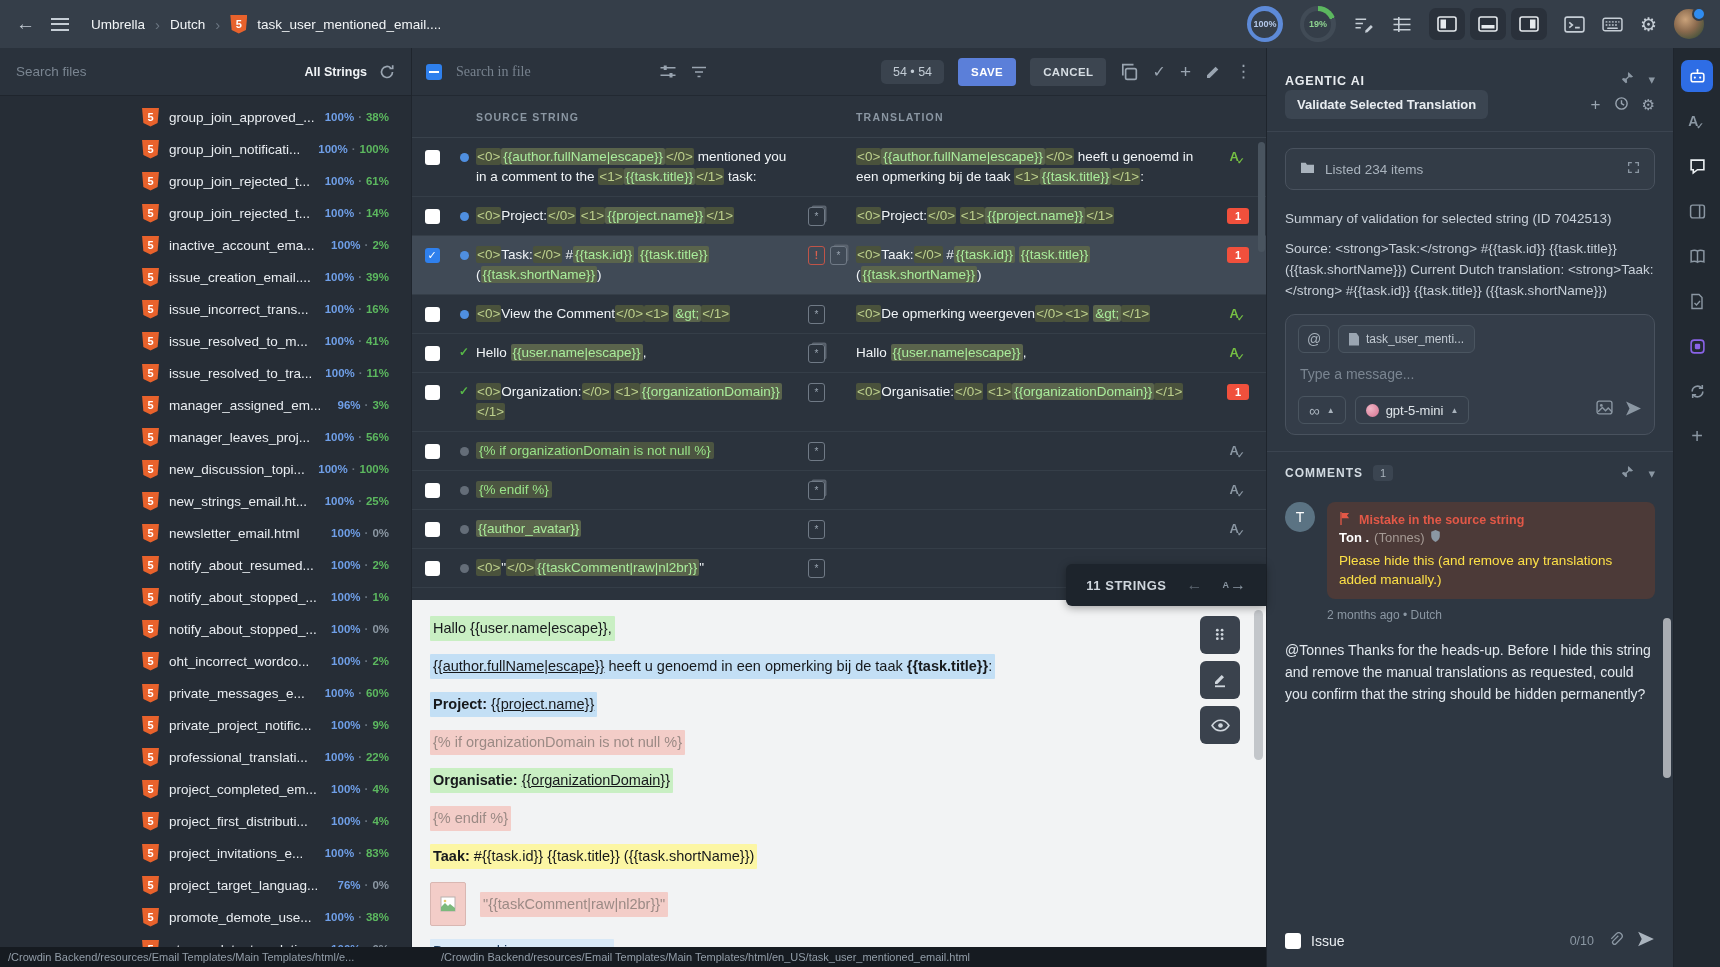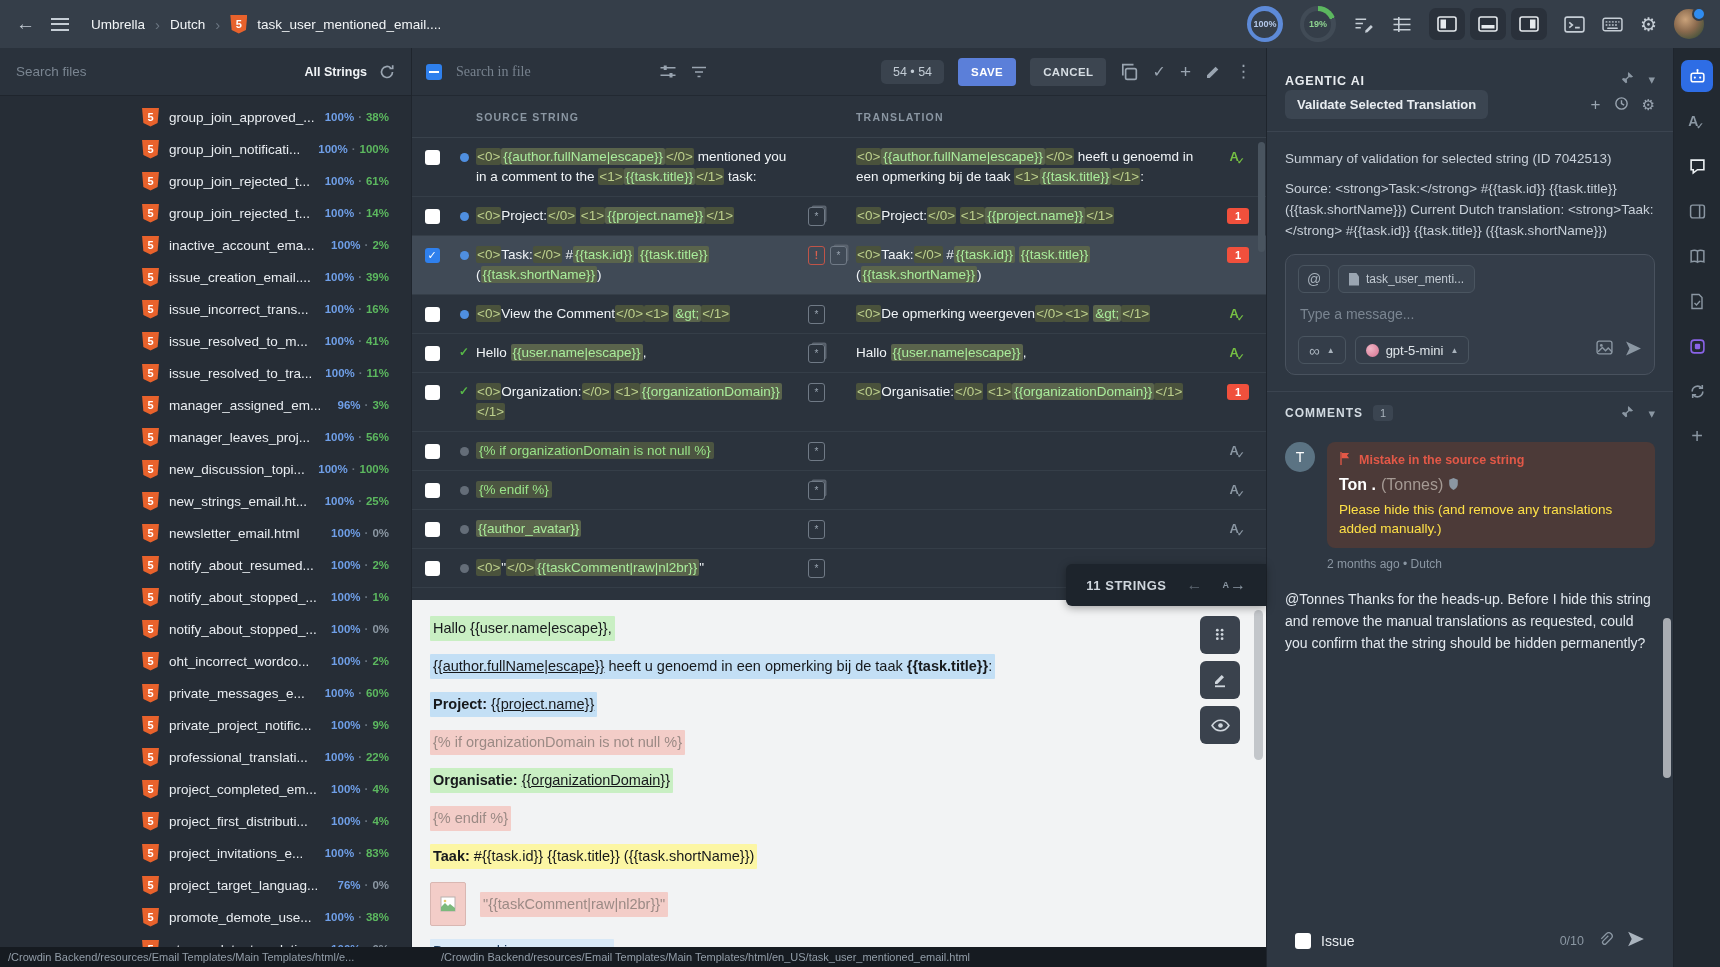--- a/index.html
+++ b/index.html
@@ -154,27 +154,27 @@
 
   
   .comments-sec{margin-top:16px;border-top:1px solid #3b4450;flex:1;display:flex;flex-direction:column;min-height:0}
   .com-head{height:42px;flex:none;display:flex;align-items:center;padding:0 18px;gap:10px}
   .com-title{font-size:12px;font-weight:bold;letter-spacing:1px;color:#d3dbe2}
   .count-badge{background:#3b4551;border-radius:4px;padding:2px 7px;font-size:11px;color:#a9b3bd}
   .comment{display:flex;gap:12px;padding:8px 18px 0}
   .cavatar{width:30px;height:30px;border-radius:50%;background:#5b7383;color:#fff;display:flex;align-items:center;justify-content:center;font-size:14px;flex:none}
   .ccard{flex:1;background:#4c3a38;border-radius:8px;padding:10px 12px}
   .cflag{color:var(--comment-flag-red,#e25847);font-size:12.5px;font-weight:bold;display:flex;align-items:center;gap:8px}
-  .cauthor{margin-top:8px;font-size:16px;display:flex;align-items:center;gap:5px}
+  .cauthor{margin-top:2px;font-size:13px;display:flex;align-items:center;gap:5px}
   .cauthor .an{font-weight:bold;color:#fff}
   .cauthor .aa{color:#a59a94}
   .cbody{margin-top:6px;color:#fde047;font-size:13.5px;line-height:19px}
   .cmeta{padding:9px 18px 0 60px;color:#8b97a3;font-size:12px}
   .cdraft{padding:17px 18px 0;color:#e2e8ee;font-size:14px;line-height:22px}
-  .com-footer{margin-top:auto;display:flex;align-items:center;gap:10px;padding:12px 28px 16px}
+  .com-footer{margin-top:auto;display:flex;align-items:center;gap:10px;padding:12px 18px 16px}
   .issue-cb{width:16px;height:16px;border-radius:3px;background:#fff;cursor:pointer}
   .issue-label{font-size:14px;color:#e9edf1}
   .foot-right{margin-left:auto;display:flex;align-items:center;gap:14px;color:#8b97a3;font-size:12.5px}
   .panel-scroll{position:absolute;right:2px;top:570px;width:8px;height:170px}
   .panthumb{width:8px;height:160px;background:#a9adb3;border-radius:4px}
 
   
   .rail{width:47px;flex:none;background:#222931;border-left:1px solid #1f252d;display:flex;flex-direction:column;align-items:center;padding-top:12px;gap:13px}
   .rail-btn{width:32px;height:32px;border-radius:7px;display:flex;align-items:center;justify-content:center;color:#8b97a3;cursor:pointer}
   .rail-btn.active{background:var(--ai-active-blue,#2e6de5);color:#fff}
@@ -812,20 +812,29 @@
           <span class="glyph" style="font-size:17px">+</span>
           <span><svg width="15" height="15" viewBox="0 0 16 16" fill="none" stroke="currentColor" stroke-width="1.5">
                 <circle cx="8" cy="8" r="6"></circle>
                 <path d="M8 4.5V8l2.8 1.8"></path>
               </svg></span>
           <span class="glyph" style="font-size:15px">⚙</span>
         </span>
       </div>
       <div class="divider"></div>
 
+      <div class="listed-card">
+        <span><svg width="15" height="13" viewBox="0 0 16 14" fill="currentColor">
+              <path d="M1 2h5l1.5 2H15v9H1z"></path>
+            </svg></span>
+        <span>Listed 234 items</span>
+        <span class="exp"><svg width="13" height="13" viewBox="0 0 16 16" fill="none" stroke="currentColor" stroke-width="1.6">
+              <path d="M2 6V2h4M10 2h4v4M14 10v4h-4M6 14H2v-4"></path>
+            </svg></span>
+      </div>
 
       <div class="summary">
         <p>Summary of validation for selected string (ID 7042513)</p>
         <p>Source: &lt;strong&gt;Task:&lt;/strong&gt; #{{task.id}} {{task.title}} ({{task.shortName}}) Current Dutch translation: &lt;strong&gt;Taak:&lt;/strong&gt; #{{task.id}} {{task.title}} ({{task.shortName}})</p>
       </div>
 
 
       <div class="chatbox">
         <div class="chat-top">
           <span class="at-chip">@</span>

